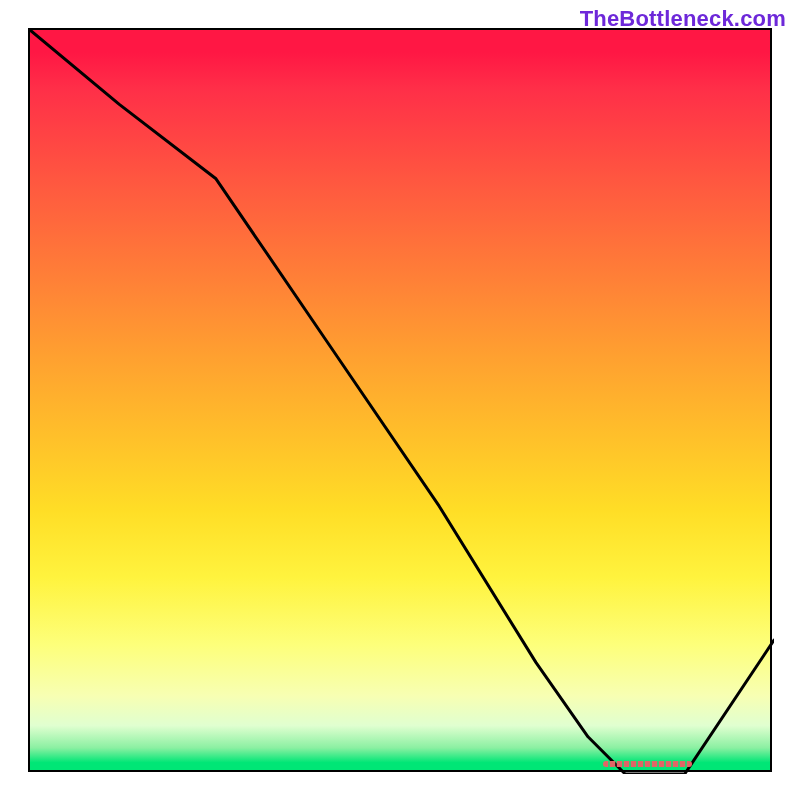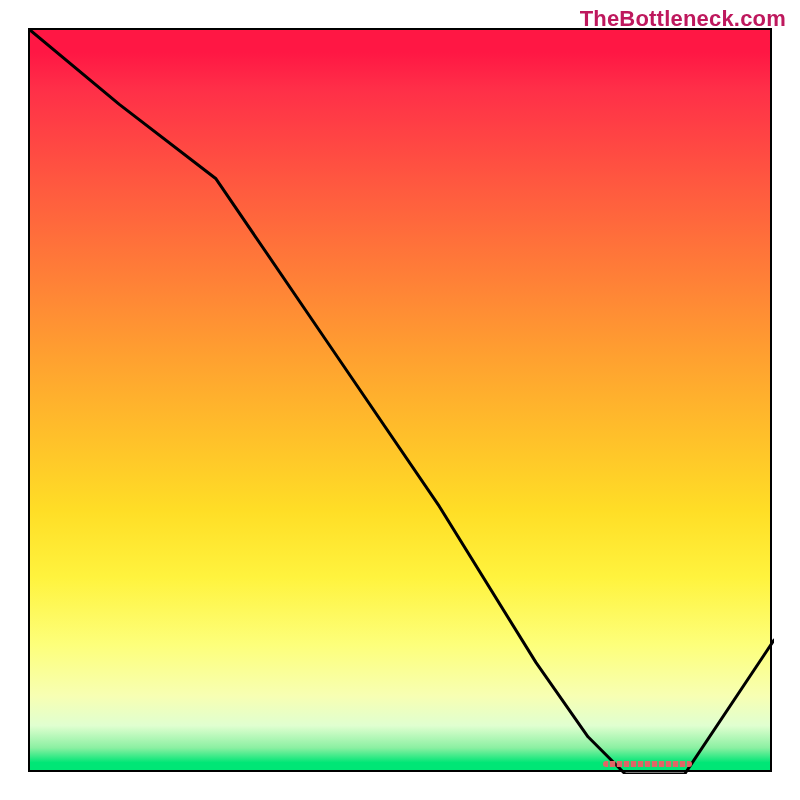--- a/index.html
+++ b/index.html
@@ -14,21 +14,21 @@
     position: relative;
     width: 800px;
     height: 800px;
   }
   .watermark {
     position: absolute;
     top: 6px;
     right: 14px;
     font-size: 22px;
     font-weight: 600;
-    color: #be185d;
+    color: #6d28d9;
     letter-spacing: 0.2px;
     z-index: 10;
   }
   .plot-frame {
     position: absolute;
     left: 28px;
     top: 28px;
     width: 744px;
     height: 744px;
     box-sizing: border-box;

